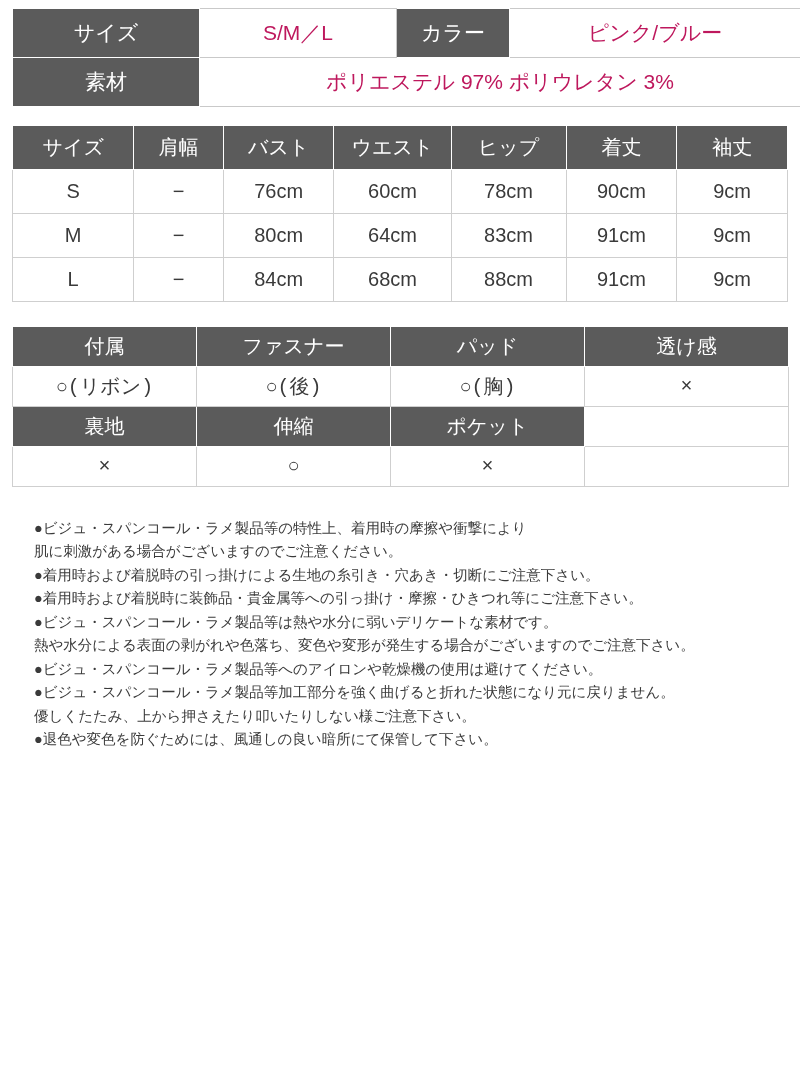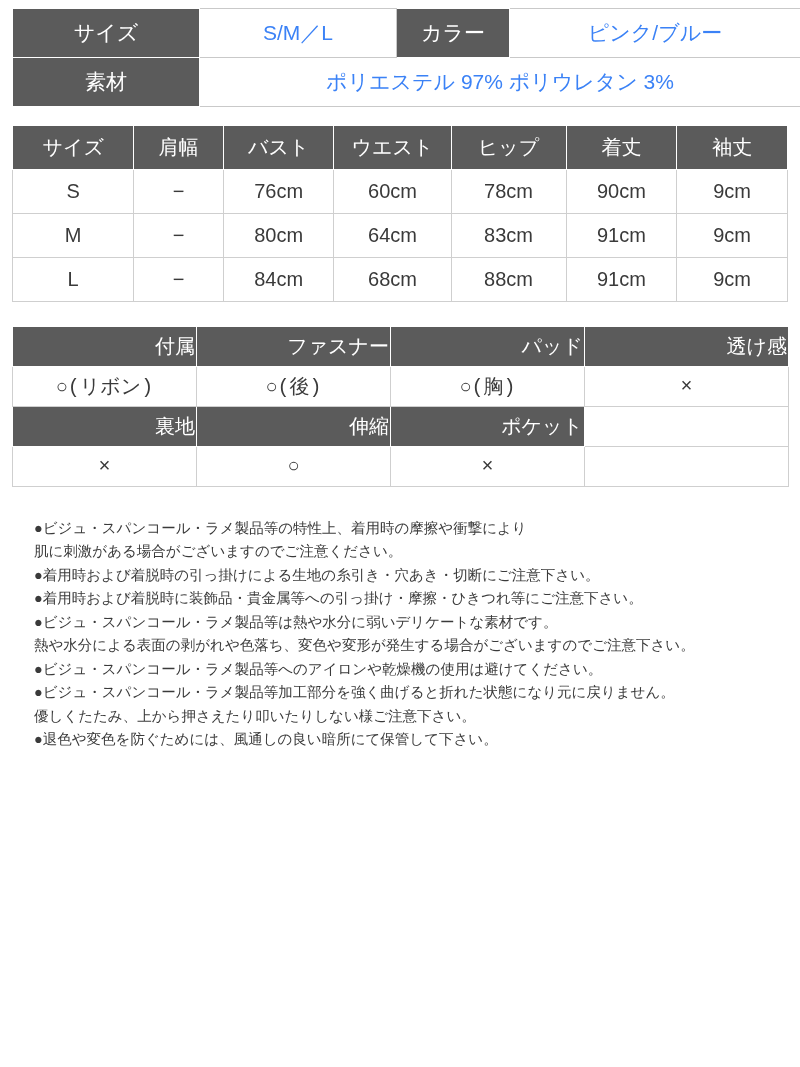--- a/index.html
+++ b/index.html
@@ -34,21 +34,21 @@
     vertical-align: middle;
     font-size: 21px;
   }
   .hdr-cell {
     background: #5b5b5b;
     color: #ffffff;
     font-weight: normal;
   }
   .val-cell {
     background: #ffffff;
-    color: #3b82f6;
+    color: #be185d;
     border: 1px solid #c9c9c9 !important;
   }
 
   
   .size-table {
     margin-top: 18px;
   }
   .size-table td {
     height: 41px;
     text-align: center;
@@ -75,21 +75,20 @@
     height: 37px;
     text-align: center;
     vertical-align: middle;
     font-size: 20px;
     border: 1px solid #cfcfcf;
   }
   .attr-table td.dark {
     background: #5b5b5b;
     color: #ffffff;
     border: 1px solid #ffffff;
-    text-align: right;
   }
   .attr-table td.light {
     background: #ffffff;
     color: #3a3a3a;
     font-family: Liberation Mono, monospace;
   }
   .attr-table td.blank {
     background: #ffffff;
     border: 1px solid #cfcfcf;
   }

